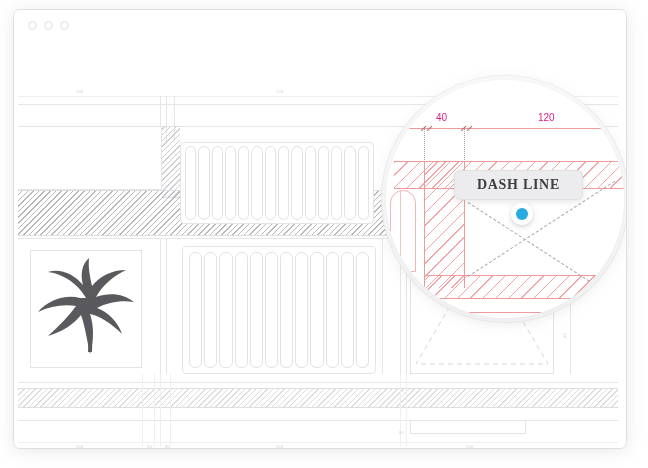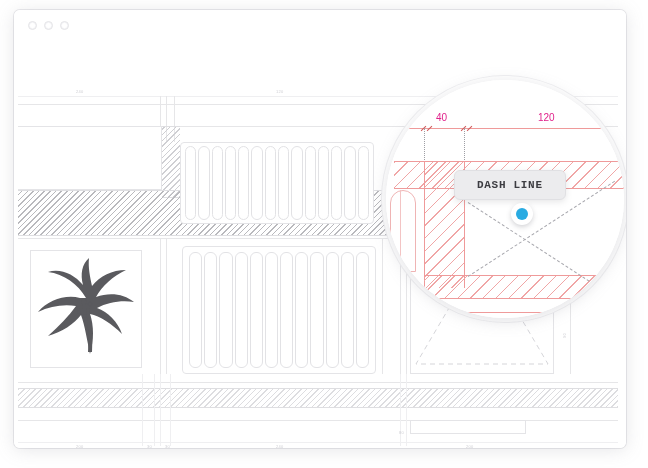--- a/index.html
+++ b/index.html
@@ -223,25 +223,25 @@
     align-items: center;
     justify-content: center;
     background: #ececee;
     border: 1px solid #e0e0e3;
     border-radius: 6px;
     box-shadow: 0 2px 6px rgba(120,120,130,0.18);
     z-index: 60;
     box-sizing: border-box;
   }
   .tooltip span {
-    font-size: 11px;
+    font-size: 14px;
     font-weight: bold;
     letter-spacing: .7px;
     color: #3d3d42;
-    font-family: Liberation Mono, monospace;
+    font-family: Liberation Serif, serif;
   }
 
   .cursor-dot {
     position: absolute;
     left: 497px;
     top: 165px;
     width: 22px; height: 22px;
     border-radius: 50%;
     background: #ffffff;
     box-shadow: 0 2px 5px rgba(110,110,120,0.30);

